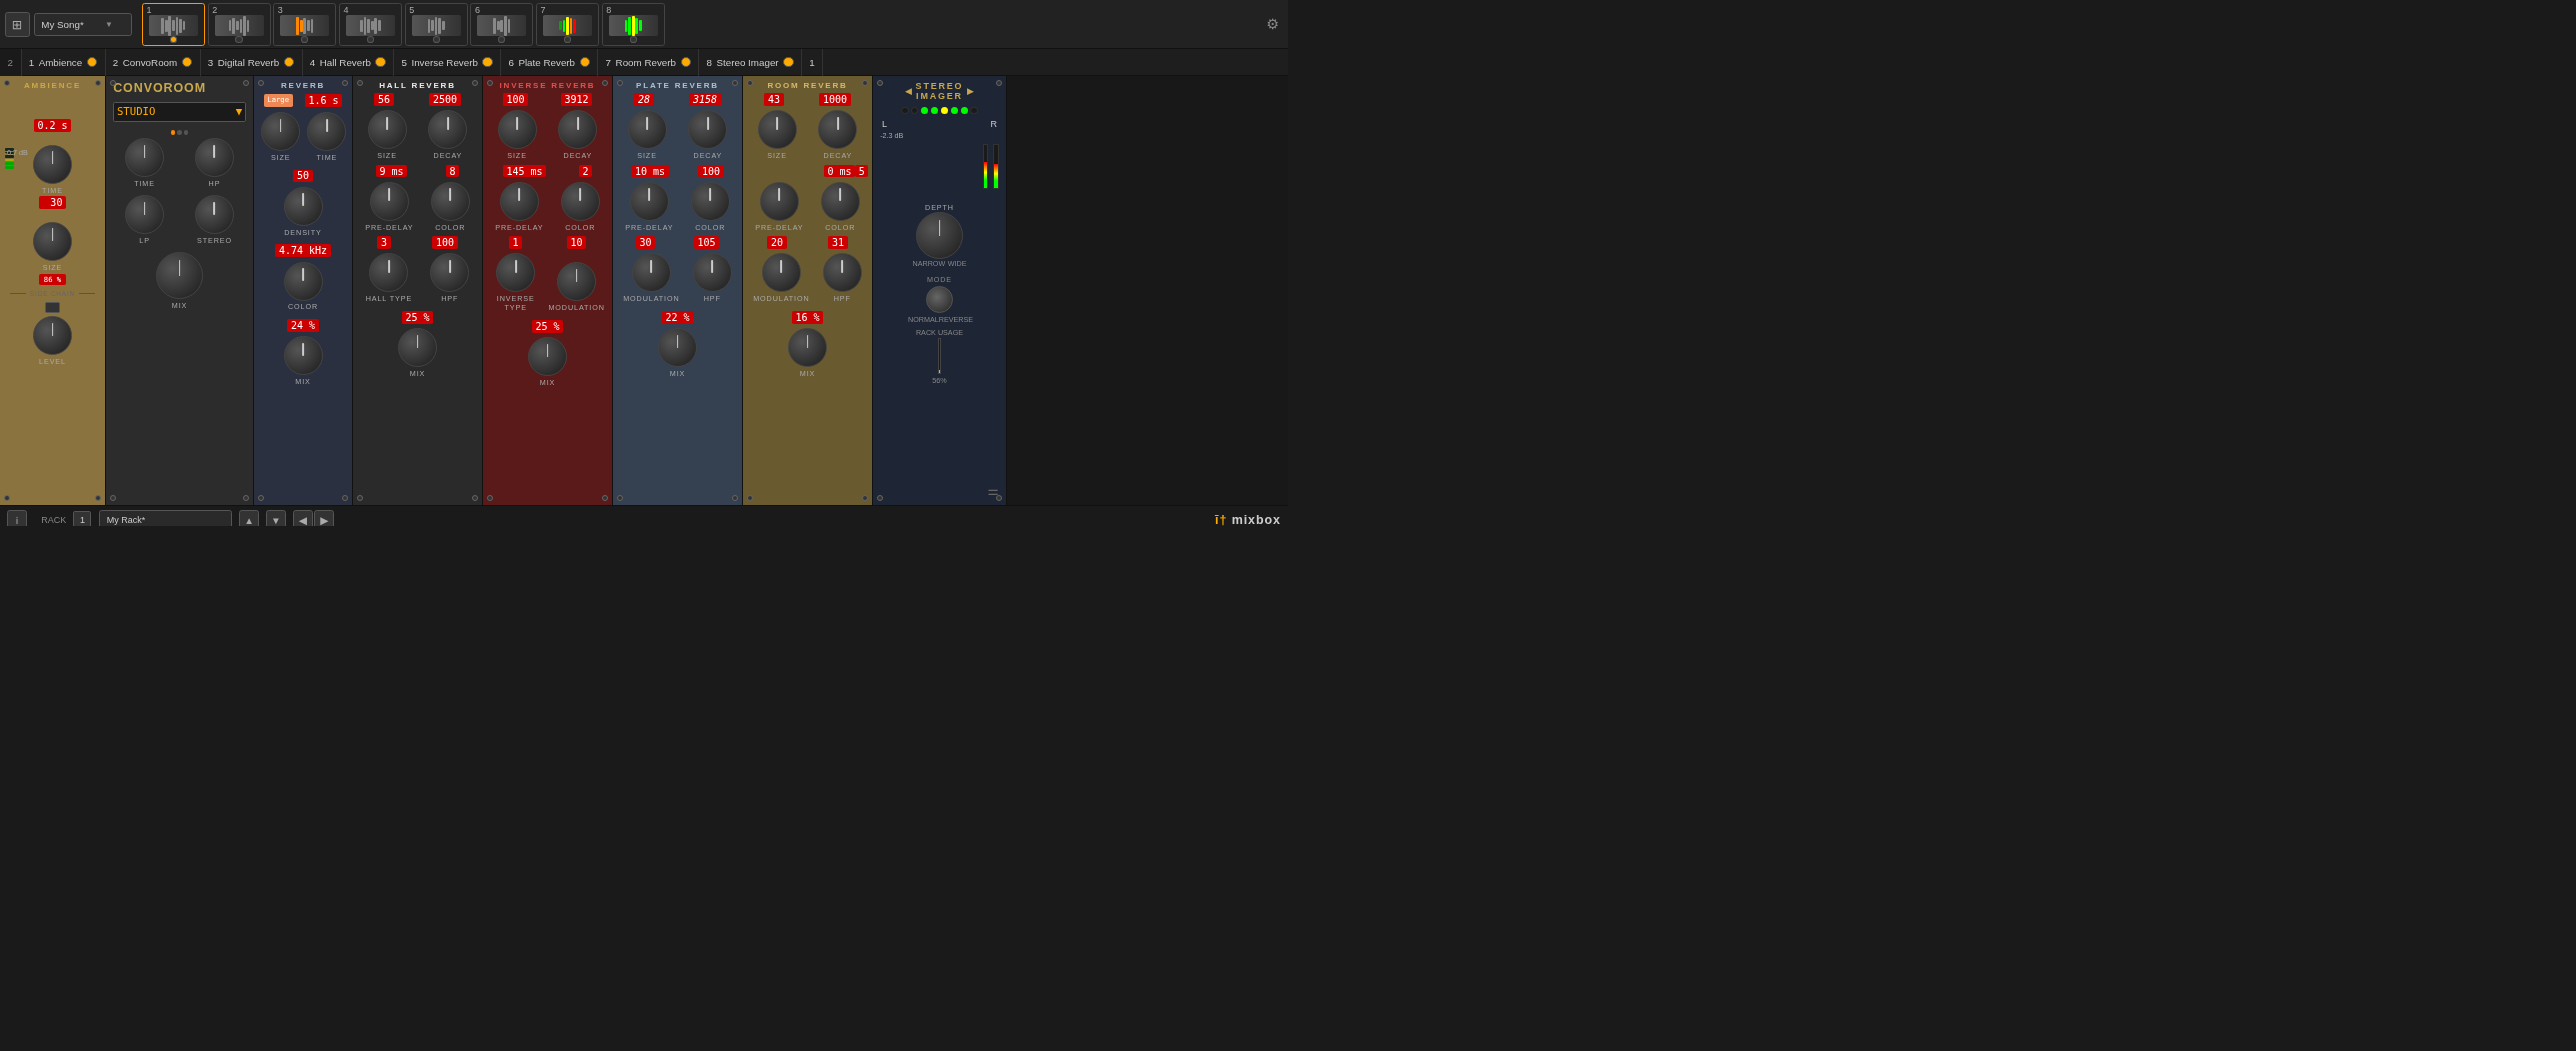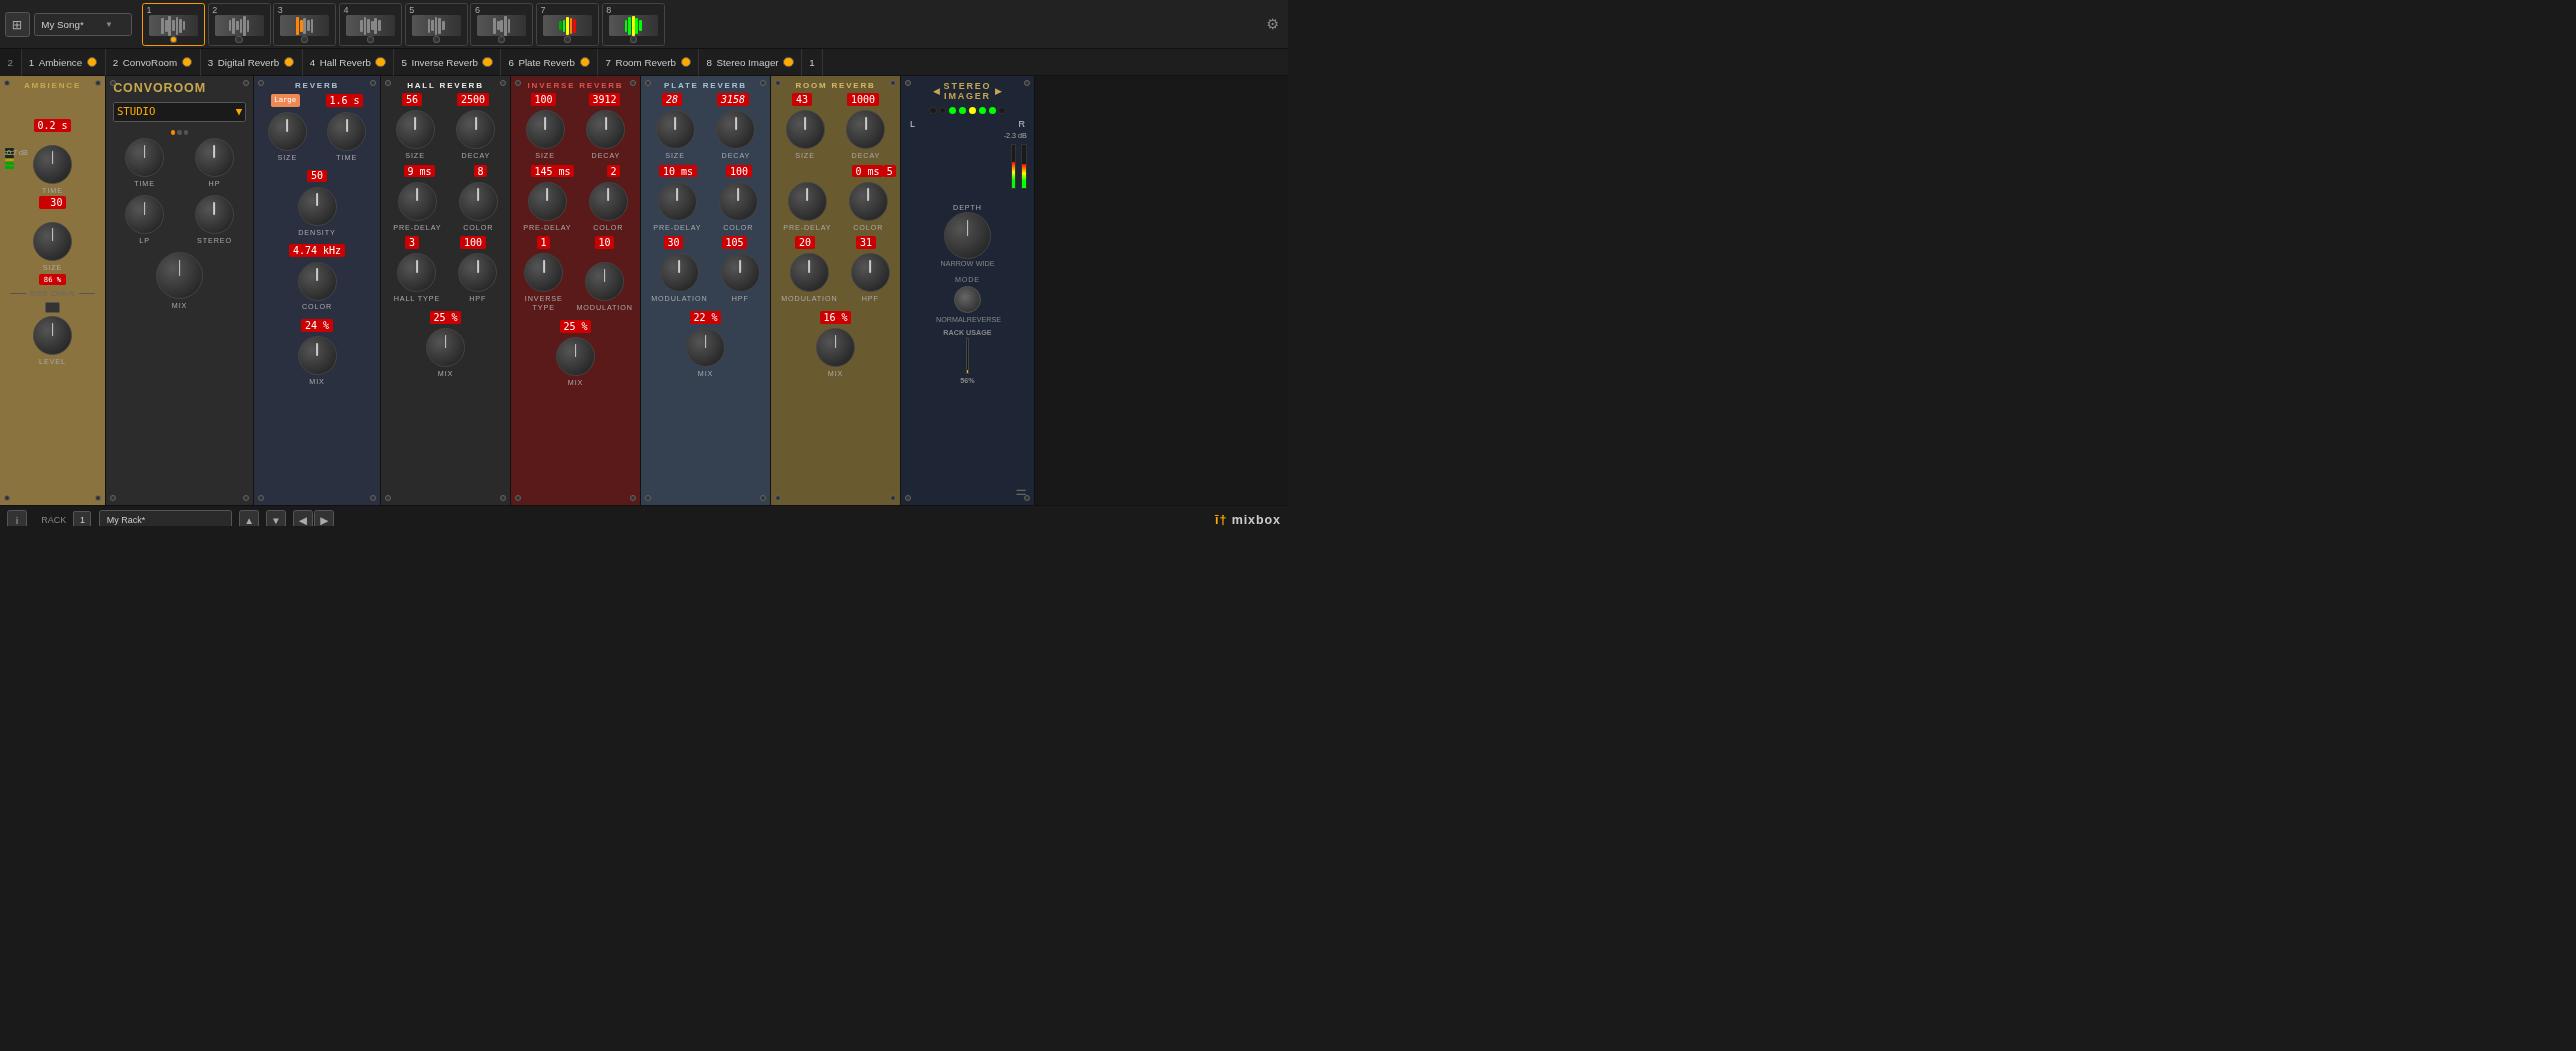--- a/index.html
+++ b/index.html
@@ -152,21 +152,21 @@
       border-right: 1.8px solid #111;
       display: flex;
       flex-direction: column;
       position: relative;
       flex-shrink: 0;
     }
 
     
     .panel-ambience { background: #8B7340; width: 106px; }
     .panel-convoroom { background: #2c2c2c; width: 148px; }
-    .panel-reverb { background: #2a3040; width: 127px; }
+    .panel-reverb { background: #2a3040; width: 99px; }
     .panel-hallreverb { background: #2a2a2a; width: 130px; }
     .panel-inversereverb { background: #5a1a1a; width: 130px; }
     .panel-platereverb { background: #354050; width: 130px; }
     .panel-roomreverb { background: #6a5a30; width: 130px; }
     .panel-stereoimager { background: #1e2535; width: 134px; }
 
     .panel-title {
       font-size: 8px;
       font-weight: bold;
       letter-spacing: 1.8px;
@@ -361,21 +361,20 @@
     .mixbox-logo span { color: #fa0; }
 
     
     .rack-usage {
       display: flex;
       flex-direction: column;
       align-items: center;
       font-size: 7.2px;
       color: #888;
       gap: 1.8px;
-      font-weight: bold;
     }
     .rack-usage-bar {
       width: 3.6px;
       height: 36px;
       background: #1a1a1a;
       border: 0.9px solid #444;
       position: relative;
     }
     .rack-usage-fill {
       position: absolute;
@@ -1117,21 +1116,21 @@
       <div class="led-dot bright"></div>
       <div class="led-dot bright"></div>
       <div class="led-dot off"></div>
     </div>
 
     <div class="lr-labels">
       <span>L</span>
       <span>R</span>
     </div>
 
-    <div style="text-align:right;font-size:7.2px;color:#aaa;padding:0 7.2px 1.8px;">-2.3 dB</div>
+    <div style="text-align:left;font-size:7.2px;color:#aaa;padding:0 7.2px 1.8px;">-2.3 dB</div>
 
     <div style="display:flex;gap:1.8px;justify-content:flex-end;padding-right:5.4px;margin-bottom:3.6px;">
       <div class="vu-strip" style="height:45px;">
           <div class="vu-fill" style="height:60%;"></div>
         </div>
       <div class="vu-strip" style="height:45px;">
           <div class="vu-fill" style="height:55%;"></div>
         </div>
     </div>
 

